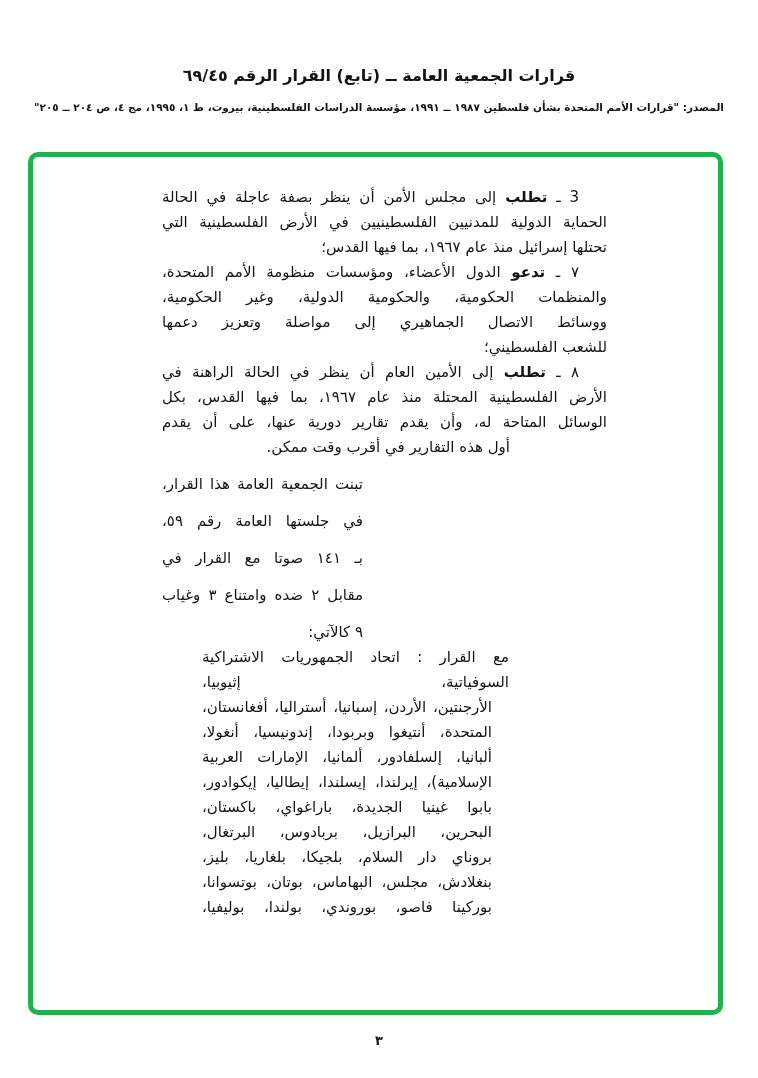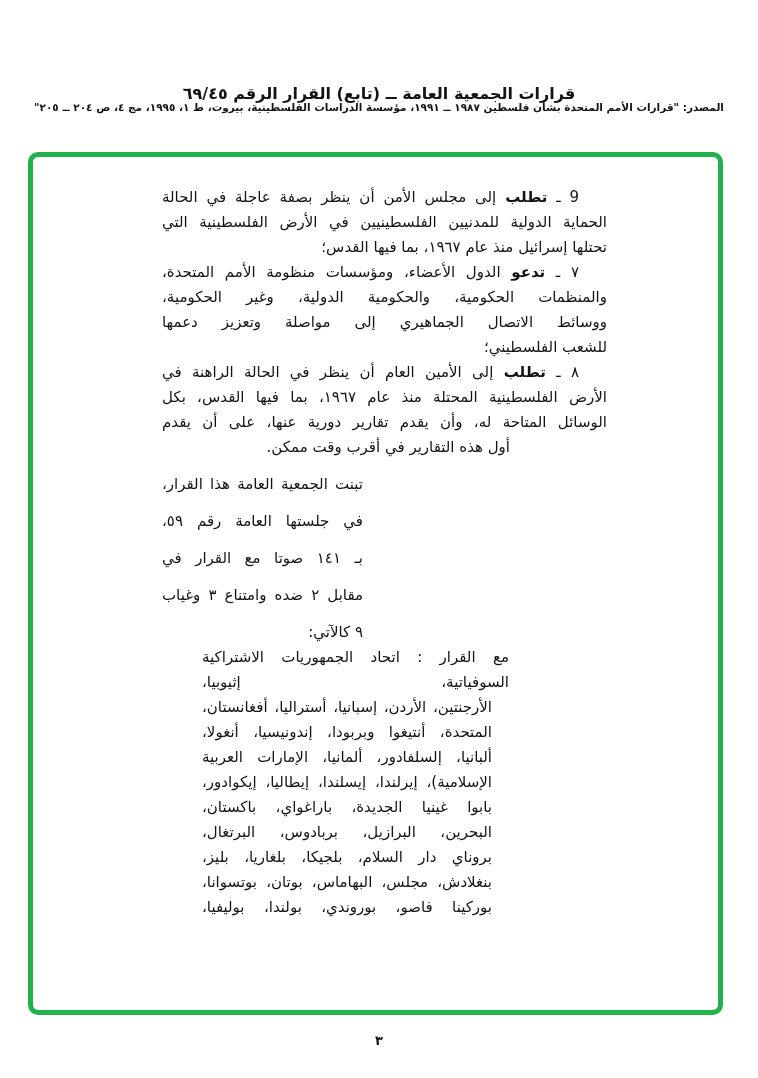--- a/index.html
+++ b/index.html
@@ -1,21 +1,21 @@
 <!DOCTYPE html>
 <html lang="ar"><head>
 <meta charset="utf-8">
 <style>
   html,body{margin:0;padding:0;background:#ffffff;}
   .page{
     position:relative;width:758px;height:1078px;background:#ffffff;
     font-family:"DejaVu Sans",sans-serif;color:#141414;overflow:hidden;
   }
   .doc-title{
-    position:absolute;top:84px;left:0;right:0;text-align:center;
+    position:absolute;top:66px;left:0;right:0;text-align:center;
     direction:rtl;font-weight:bold;font-size:16px;letter-spacing:0.2px;
   }
   .doc-source{
     position:absolute;top:101px;left:0;right:0;text-align:center;
     direction:rtl;font-weight:bold;font-size:10.5px;white-space:nowrap;
   }
   .green-box{
     position:absolute;left:28px;top:152px;width:695px;height:863px;
     box-sizing:border-box;border:5px solid #22b14c;border-radius:10px;
     background:transparent;
@@ -43,21 +43,21 @@
 </head>
 <body>
 
 <div class="page">
   <div class="doc-title">قرارات الجمعية العامة ــ (تابع) القرار الرقم ٦٩/٤٥</div>
   <div class="doc-source">المصدر: "قرارات الأمم المتحدة بشأن فلسطين ١٩٨٧ ــ ١٩٩١، مؤسسة الدراسات الفلسطينية، بيروت، ط ١، ١٩٩٥، مج ٤، ص ٢٠٤ ــ ٢٠٥"</div>
   <div class="green-box"></div>
   <div class="content">
     <div id="paragraphs">
         <div class="para">
-          <div class="ln first"><span>9 ـ </span><span class="bold">تطلب</span><span> إلى مجلس الأمن أن ينظر بصفة عاجلة في الحالة</span></div>
+          <div class="ln first"><span>3 ـ </span><span class="bold">تطلب</span><span> إلى مجلس الأمن أن ينظر بصفة عاجلة في الحالة</span></div>
           <div class="ln">الحماية الدولية للمدنيين الفلسطينيين في الأرض الفلسطينية التي</div>
           <div class="ln end">تحتلها إسرائيل منذ عام ١٩٦٧، بما فيها القدس؛</div>
         </div>
         <div class="para">
           <div class="ln first"><span>٧ ـ </span><span class="bold">تدعو</span><span> الدول الأعضاء، ومؤسسات منظومة الأمم المتحدة،</span></div>
           <div class="ln">والمنظمات الحكومية، والحكومية الدولية، وغير الحكومية،</div>
           <div class="ln">ووسائط الاتصال الجماهيري إلى مواصلة وتعزيز دعمها</div>
           <div class="ln end">للشعب الفلسطيني؛</div>
         </div>
         <div class="para">

